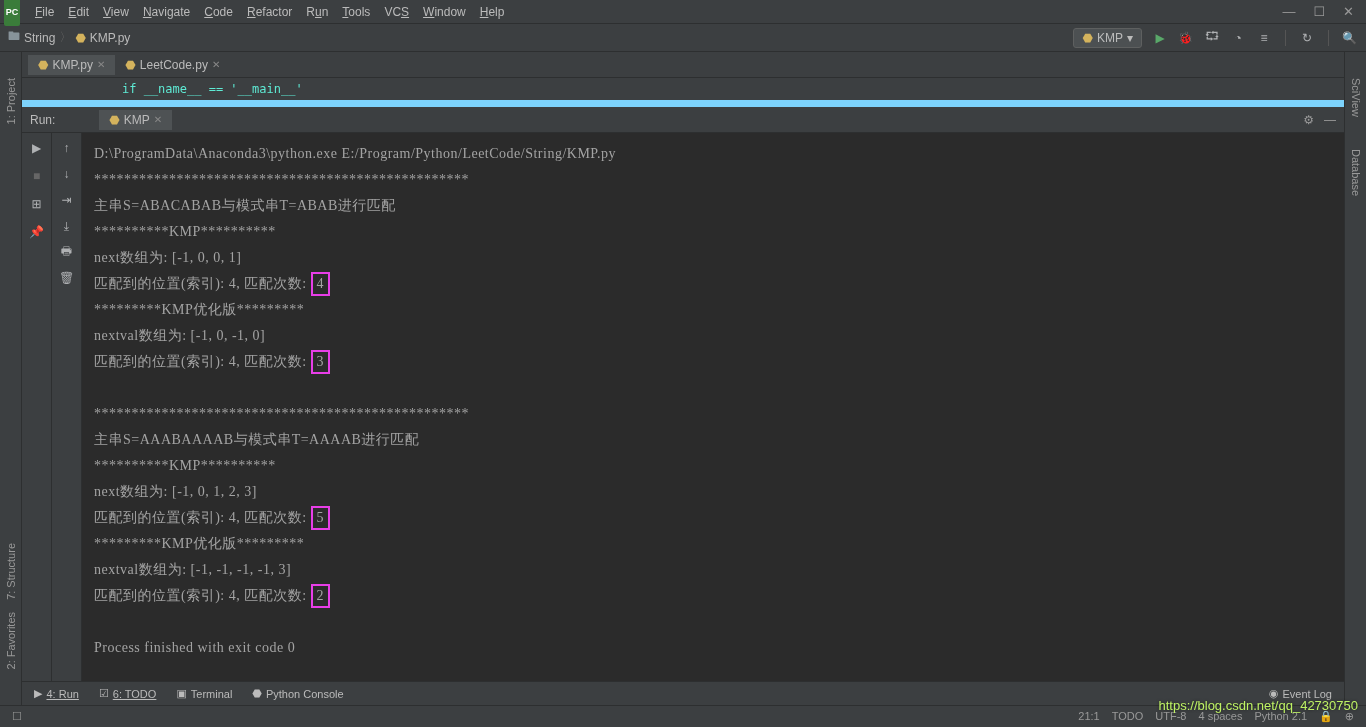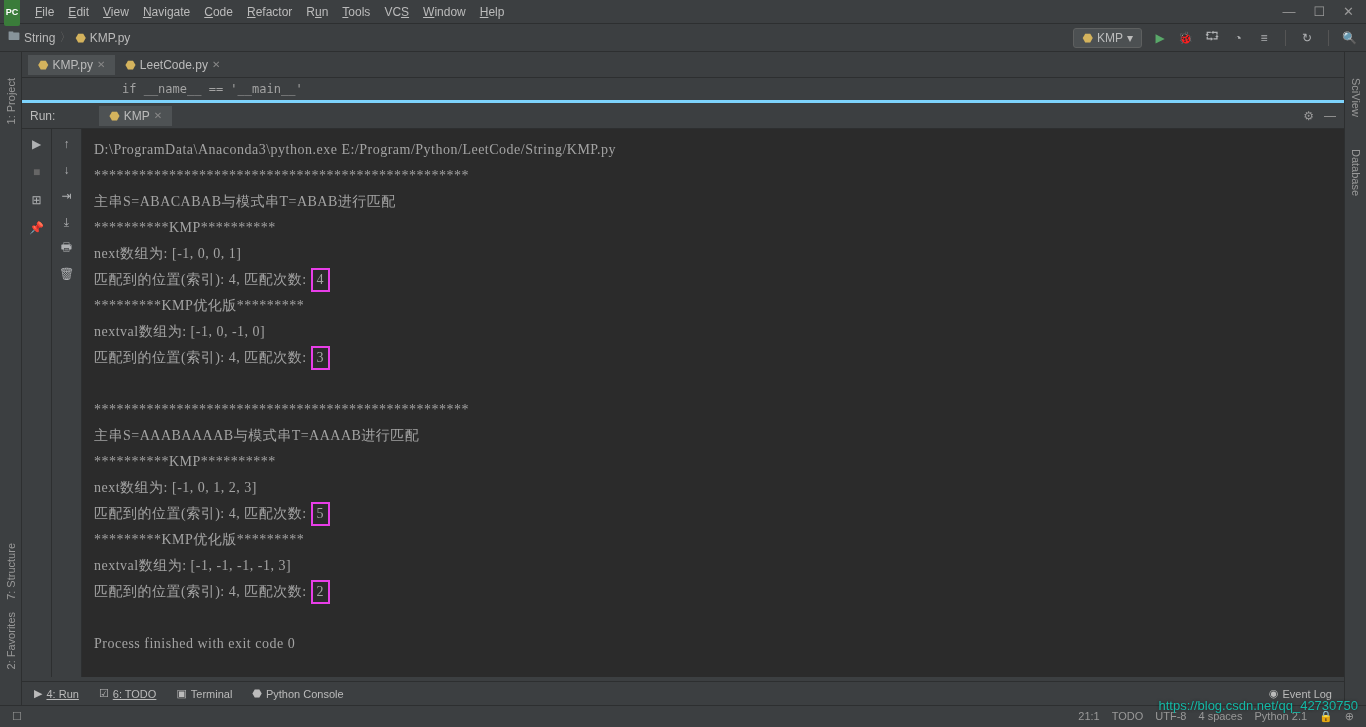--- a/index.html
+++ b/index.html
@@ -20,36 +20,36 @@
 .run-config { background: #4c5052; border: 1px solid #5e6060; padding: 2px 8px; border-radius: 3px; display: flex; align-items: center; gap: 4px; cursor: pointer; }
 .tool-icon { width: 16px; height: 16px; display: flex; align-items: center; justify-content: center; cursor: pointer; color: #afb1b3; }
 .play-green { color: #59a869; }
 .tab-bar { height: 26px; background: #3c3f41; display: flex; align-items: center; border-bottom: 1px solid #2d2f30; padding-left: 28px; }
 .file-tab { padding: 3px 10px; display: flex; align-items: center; gap: 4px; cursor: pointer; }
 .file-tab.active { background: #4e5254; }
 .tab-close { color: #888; font-size: 10px; }
 .left-rail { position: absolute; left: 0; top: 52px; width: 22px; bottom: 22px; background: #3c3f41; border-right: 1px solid #2d2f30; display: flex; flex-direction: column; align-items: center; }
 .rail-text-vert { writing-mode: vertical-rl; transform: rotate(180deg); font-size: 11px; color: #999; padding: 6px 0; cursor: pointer; }
 .right-rail { position: absolute; right: 0; top: 52px; width: 22px; bottom: 22px; background: #3c3f41; border-left: 1px solid #2d2f30; display: flex; flex-direction: column; align-items: center; padding-top: 20px; }
-.breadcrumb-code { background: #3c3f41; padding: 4px 0 4px 100px; color: #a3a3a3; font-family: Consolas, monospace; border-bottom: 3px solid #7dd3fc; margin-left: 22px; margin-right: 22px; }
+.breadcrumb-code { background: #3c3f41; padding: 4px 0 4px 100px; color: #5eead4; font-family: Consolas, monospace; border-bottom: 7px solid #7dd3fc; margin-left: 22px; margin-right: 22px; }
 .run-header { height: 26px; background: #3c3f41; display: flex; align-items: center; padding: 0 8px; border-bottom: 1px solid #2d2f30; margin-left: 22px; margin-right: 22px; gap: 36px; }
 .run-tab { background: #4e5254; padding: 3px 10px; display: flex; align-items: center; gap: 4px; margin-left: 8px; }
 .run-hdr-right { margin-left: auto; display: flex; gap: 10px; color: #999; }
 .run-body { display: flex; margin-left: 22px; margin-right: 22px; height: 548px; background: #2b2b2b; }
 .run-gutter1 { width: 30px; background: #3c3f41; display: flex; flex-direction: column; align-items: center; padding-top: 6px; gap: 10px; border-right: 1px solid #2d2f30; }
 .run-gutter2 { width: 30px; background: #3c3f41; display: flex; flex-direction: column; align-items: center; padding-top: 6px; gap: 8px; border-right: 1px solid #2d2f30; }
 .gutter-icon { width: 18px; height: 18px; display: flex; align-items: center; justify-content: center; color: #afb1b3; cursor: pointer; font-size: 12px; }
 .console { flex: 1; padding: 8px 12px; font-family: Liberation Serif, serif; font-size: 14px; line-height: 26px; color: #a3a3a3; white-space: pre; letter-spacing: 0.5px; overflow: hidden; }
 .hl-box { border: 2px solid #e83ee8; padding: 1px 4px; display: inline-block; line-height: 18px; }
 .bottom-bar { position: absolute; left: 22px; right: 22px; bottom: 22px; height: 24px; background: #3c3f41; border-top: 1px solid #2d2f30; display: flex; align-items: center; padding: 0 12px; gap: 20px; font-size: 11px; }
 .bottom-item { display: flex; align-items: center; gap: 4px; cursor: pointer; }
 .event-log { margin-left: auto; display: flex; align-items: center; gap: 4px; }
 .status-bar { position: absolute; left: 0; right: 0; bottom: 0; height: 22px; background: #3c3f41; border-top: 1px solid #2d2f30; display: flex; align-items: center; padding: 0 12px; font-size: 11px; color: #999; }
 .status-right { margin-left: auto; display: flex; gap: 12px; }
-.watermark { position: absolute; right: 8px; bottom: 14px; color: #14b8a6; font-size: 13px; pointer-events: none; text-shadow: 0 0 3px rgba(0,0,0,0.5); }
+.watermark { position: absolute; right: 8px; bottom: 14px; color: #bef264; font-size: 13px; pointer-events: none; text-shadow: 0 0 3px rgba(0,0,0,0.5); }
 .sep { width: 1px; height: 16px; background: #555; margin: 0 3px; }
 </style>
 </head>
 <body>
 
 <div class="menu-bar">
   <div class="app-logo">PC</div>
   <div class="menu-item"><u>F</u>ile</div>
   <div class="menu-item"><u>E</u>dit</div>
   <div class="menu-item"><u>V</u>iew</div>

